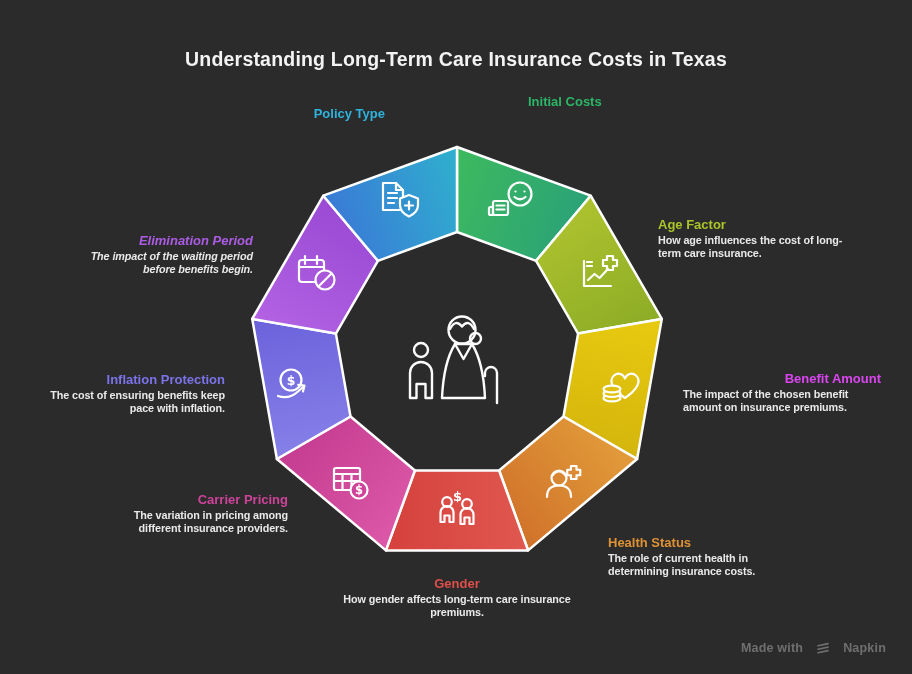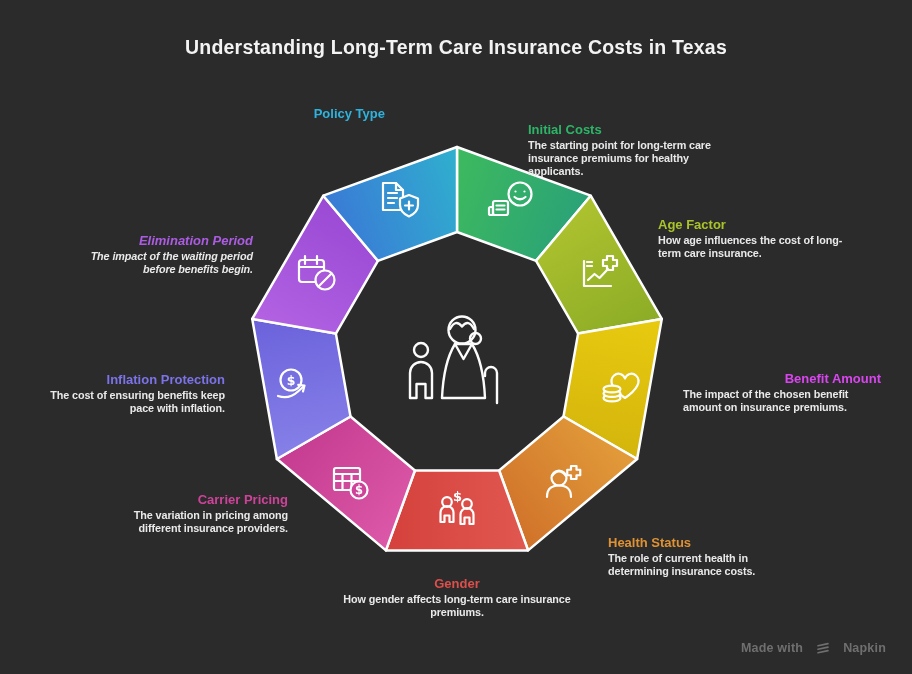--- a/index.html
+++ b/index.html
@@ -2,21 +2,21 @@
 <html><head>
 <meta charset="utf-8">
 <style>
   html,body{margin:0;padding:0;background:#222;}
   .stage{
     position:relative;width:912px;height:674px;overflow:hidden;
     background:#2b2b2c;
     font-family:"Liberation Sans", sans-serif;
   }
   .title{
-    position:absolute;top:36px;left:0;width:100%;text-align:center;
+    position:absolute;top:48px;left:0;width:100%;text-align:center;
     font-size:19.5px;font-weight:bold;color:#f3f3f3;letter-spacing:.2px;margin:0;
   }
   svg.ring{position:absolute;left:0;top:0;}
   .seg{stroke:#ffffff;stroke-width:2.5;stroke-linejoin:round;}
   .ic{fill:none;stroke:#ffffff;stroke-width:2.2;stroke-linecap:round;stroke-linejoin:round;}
   .cn{fill:none;stroke:#fcfcfc;stroke-width:2.4;stroke-linecap:round;stroke-linejoin:round;}
   .dollar{fill:#ffffff;stroke:none;font-family:"DejaVu Sans",sans-serif;font-weight:bold;text-anchor:middle;}
   .lbl{position:absolute;line-height:1.22;}
   .lbl h3{font-size:13px;font-weight:bold;margin:0 0 1px;}
   .lbl p{font-size:10.8px;font-weight:bold;color:#e9e9e9;margin:0;letter-spacing:-.1px;}
@@ -166,22 +166,21 @@
       <circle cx="10" cy="-30" r="13.5"></circle>
       <path d="M-2,-31 Q3.5,-41.5 10,-33.5 Q16.5,-41.5 22,-31"></path>
       <circle cx="23.5" cy="-21.5" r="5.5"></circle>
       <path d="M3,-16 C-5,-3 -9,16 -10,38 L33,38 C32,16 28,-3 20,-16 Z"></path>
       <path d="M3,-16 L11.5,-1 L20,-16"></path>
       <path d="M45,43 V13 A6,6 0 0 0 33,13 V16"></path>
     </g>
   </svg>
 
   <div class="lbl al" id="lbl-initial">
-    <h3 style="color: rgb(45, 181, 103); margin-top: 28px;">Initial Costs</h3>
-    <p>The starting point for long-term care insurance premiums for healthy applicants.</p>
+    <h3 style="color: rgb(45, 181, 103);">Initial Costs</h3>
   </div>
   <div class="lbl al" id="lbl-age">
     <h3 style="color: rgb(169, 196, 40);">Age Factor</h3>
     <p>How age influences the cost of long-term care insurance.</p>
   </div>
   <div class="lbl al" id="lbl-benefit">
     <h3 style="color: #d946ef; text-align: right;">Benefit Amount</h3>
     <p>The impact of the chosen benefit amount on insurance premiums.</p>
   </div>
   <div class="lbl al" id="lbl-health">

